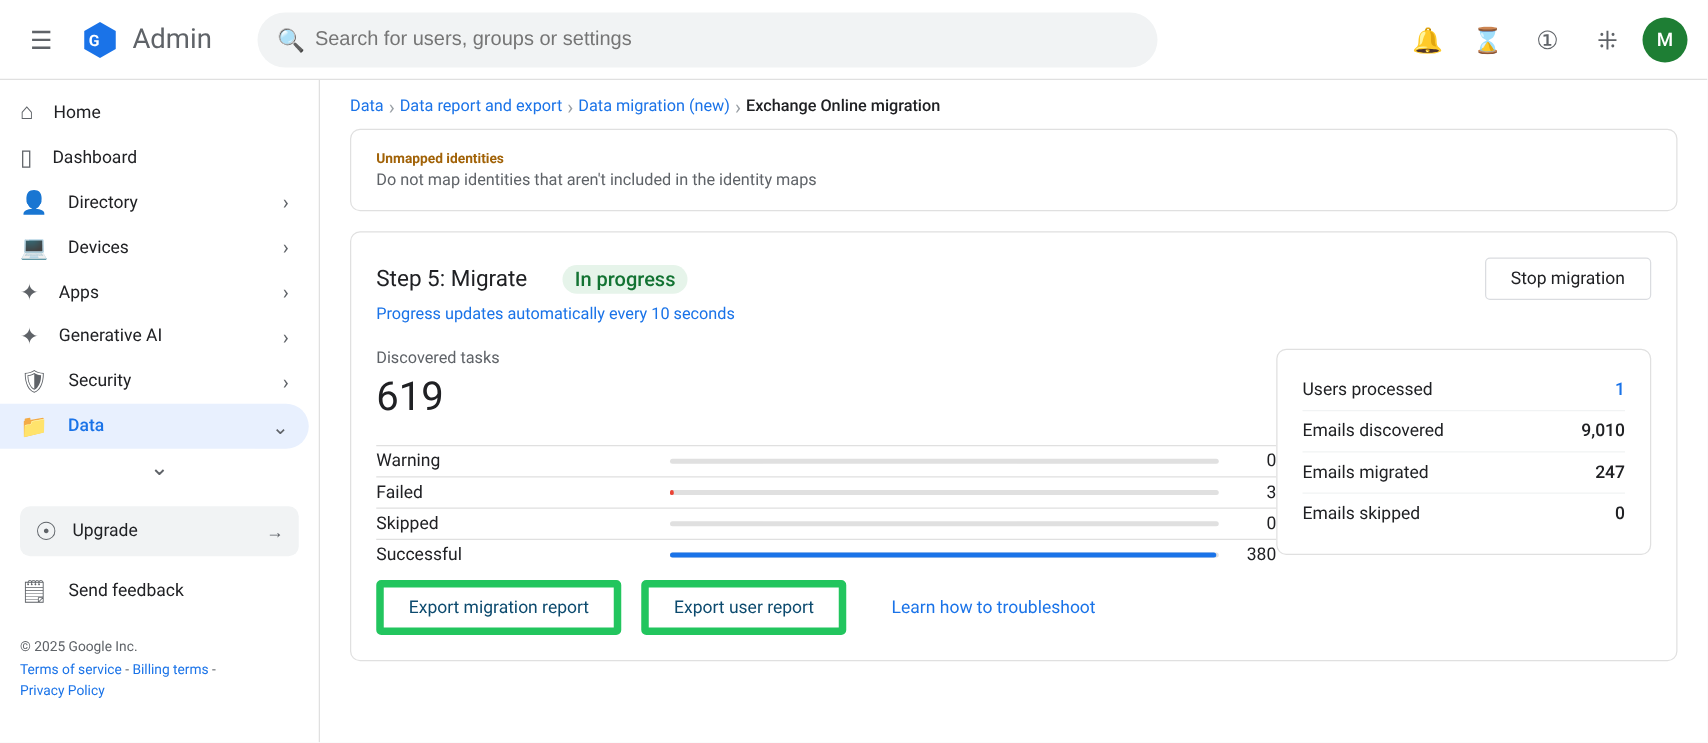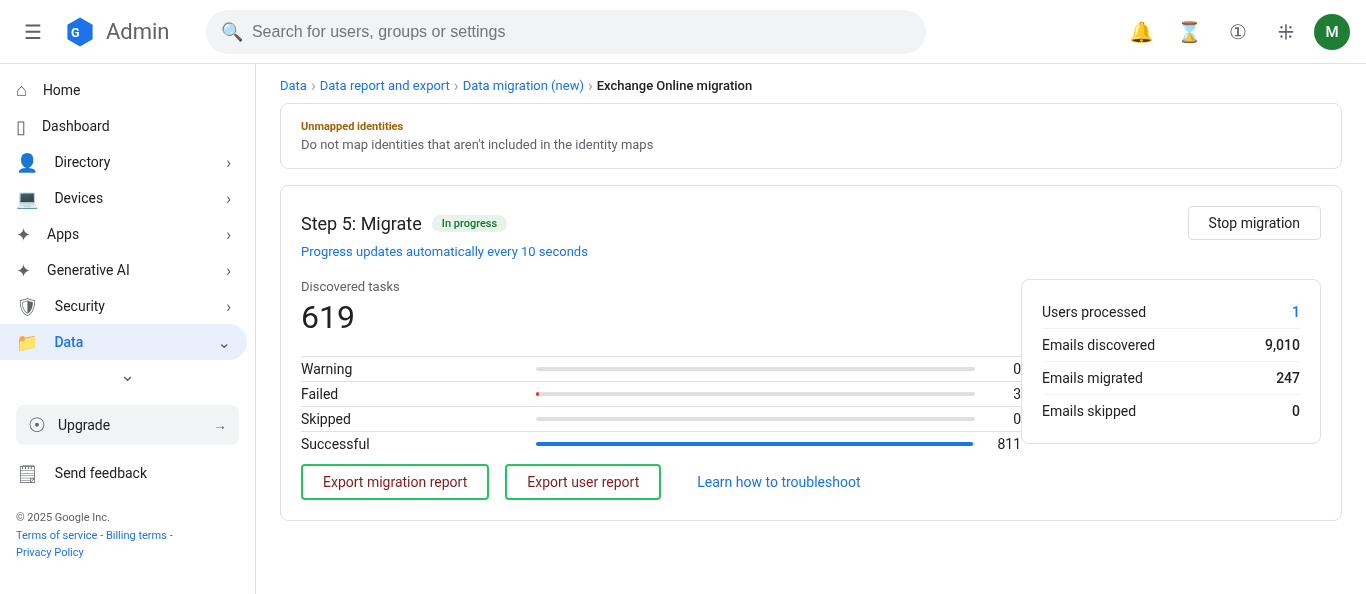--- a/index.html
+++ b/index.html
@@ -102,24 +102,24 @@
     .unmapped-desc { font-size: 13px; color: #5f6368; }
 
     
     .step-section {
       background: #fff; border: 1px solid #e0e0e0; border-radius: 8px;
       padding: 20px; margin-bottom: 16px;
     }
     .step-header {
       display: flex; align-items: center; justify-content: space-between; margin-bottom: 4px;
     }
-    .step-title-row { display: flex; align-items: center; gap: 10px; justify-content: flex-end; }
+    .step-title-row { display: flex; align-items: center; gap: 28px; justify-content: flex-end; }
     .step-title { font-size: 18px; font-weight: 400; color: #202124; }
     .step-badge {
-      background: #e6f4ea; color: #137333; font-size: 11px;
+      background: #e6f4ea; color: #137333; font-size: 16px;
       padding: 2px 10px; border-radius: 12px; font-weight: 500;
     }
     .step-subtitle { font-size: 13px; color: #1a73e8; margin-bottom: 20px; }
     .stop-btn {
       border: 1px solid #dadce0; background: #fff; color: #202124;
       padding: 8px 20px; border-radius: 4px; font-size: 14px; cursor: pointer;
       font-family: inherit;
     }
 
     
@@ -145,21 +145,21 @@
       padding: 8px 0; border-bottom: 1px solid #f1f3f4;
     }
     .right-stat-row:last-child { border-bottom: none; }
     .right-stat-label { font-size: 14px; color: #202124; }
     .right-stat-value { font-size: 14px; color: #202124; font-weight: 500; }
     .right-stat-value.blue { color: #1a73e8; }
 
     
     .action-buttons { display: flex; gap: 16px; padding-top: 8px; flex-wrap: wrap; }
     .action-btn {
-      border: 2px solid #22c55e; background: #fff; color: #7f1d1d;
+      border: 6px solid #22c55e; background: #fff; color: #0c4a6e;
       padding: 8px 20px; border-radius: 4px; font-size: 14px; cursor: pointer;
       font-family: inherit;
     }
     .action-btn.text-only { border: none; color: #1a73e8; background: transparent; }
 
     
     .main::-webkit-scrollbar { width: 8px; }
     .main::-webkit-scrollbar-track { background: #f1f3f4; }
     .main::-webkit-scrollbar-thumb { background: #dadce0; border-radius: 4px; }
   </style>
@@ -313,21 +313,21 @@
                 <div class="task-bar" style="width:0%;background:#9aa0a6;"></div>
               </div>
               <span class="task-value">0</span>
             </div>
 
             <div class="task-row">
               <span class="task-label">Successful</span>
               <div class="task-bar-container">
                 <div class="task-bar" style="width:99.5%;background:#1a73e8;"></div>
               </div>
-              <span class="task-value">811</span>
+              <span class="task-value">380</span>
             </div>
           </div>
 
           <div class="stats-right">
             <div class="right-stat-row">
               <span class="right-stat-label">Users processed</span>
               <span class="right-stat-value blue">1</span>
             </div>
             <div class="right-stat-row">
               <span class="right-stat-label">Emails discovered</span>

